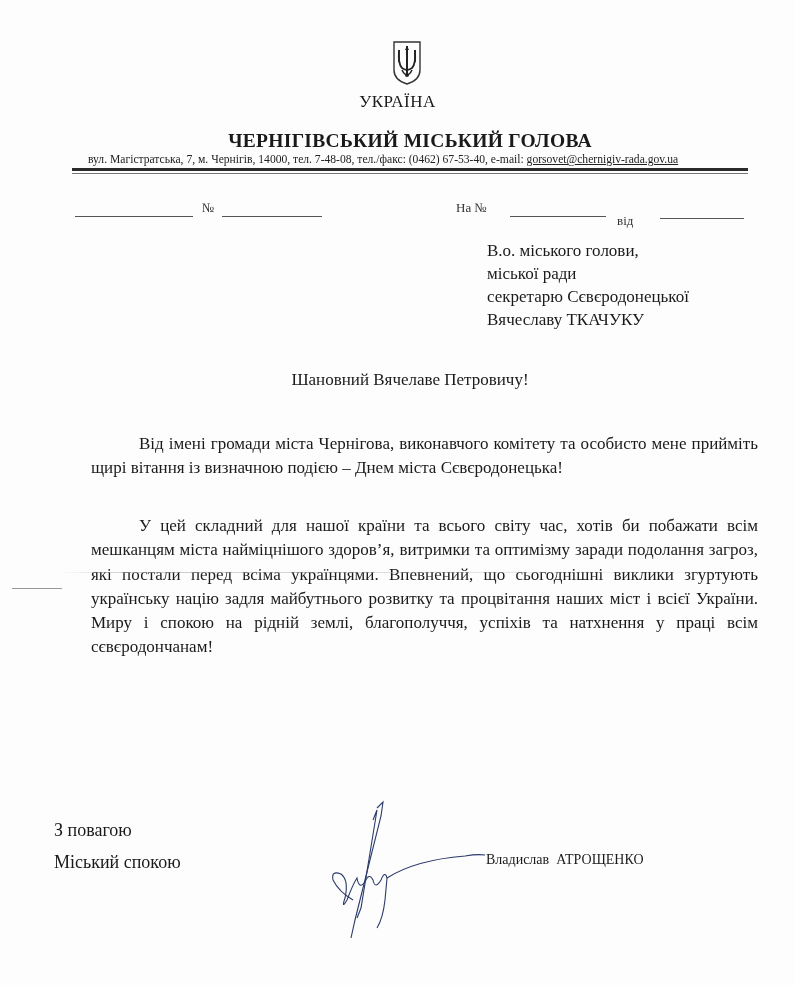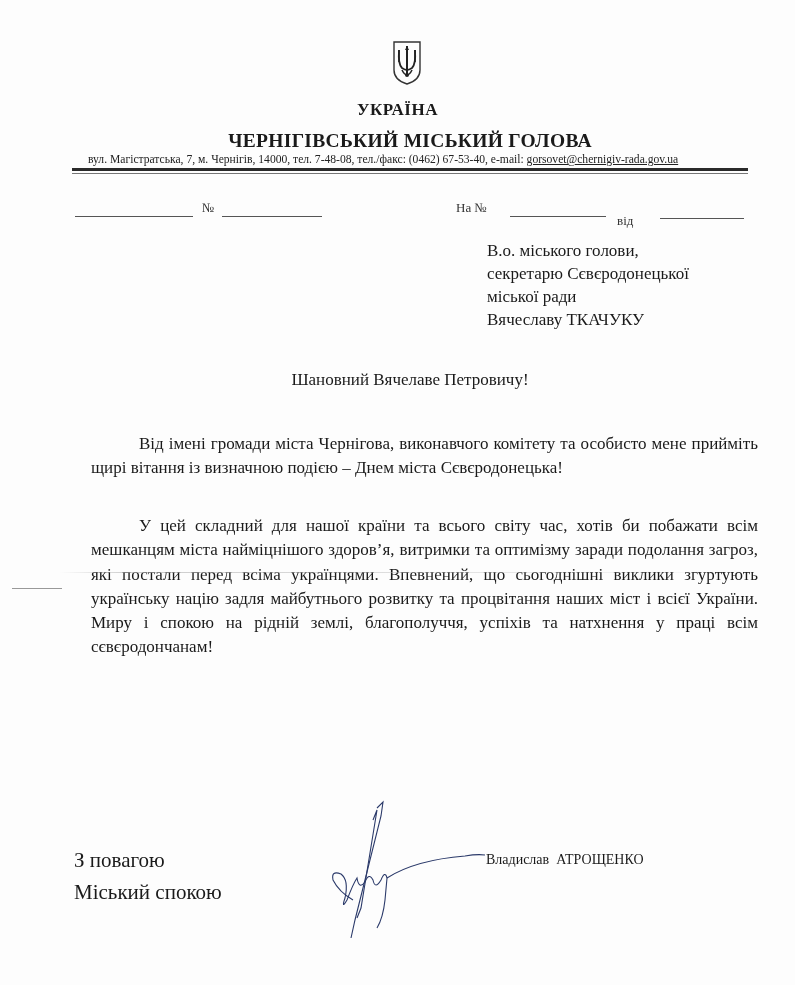--- a/index.html
+++ b/index.html
@@ -25,23 +25,23 @@
     .emblem {
       position: absolute;
       left: 392px;
       top: 40px;
       width: 30px;
       height: 46px;
     }
     .hdr-country {
       position: absolute;
       left: 0; width: 795px;
-      top: 100px;
+      top: 92px;
       text-align: center;
-      font-weight: bold;
+      font-weight: normal;
       font-size: 17px;
       letter-spacing: 0.5px;
     }
     .hdr-office {
       position: absolute;
       left: 0; width: 820px;
       top: 130px;
       text-align: center;
       font-weight: bold;
       font-size: 19.5px;
@@ -122,23 +122,22 @@
     .scan-artifact-2 {
       position: absolute;
       left: 12px;
       top: 588px;
       width: 50px;
       height: 1px;
       background: #999;
     }
     .closing {
       position: absolute;
-      left: 74px;
-      font-size: 21px;
-      margin-top: 28px;
+      left: 54px;
+      font-size: 18px;
     }
     .closing-1 { top: 820px; }
     .closing-2 { top: 852px; }
     .signer {
       position: absolute;
       left: 486px;
       top: 852px;
       font-size: 14px;
       white-space: pre;
     }
@@ -175,22 +174,22 @@
   <div class="ref-line" style="left:75px; top:216px; width:118px;"></div>
   <div class="ref-label" style="left:202px; top:200px;">№</div>
   <div class="ref-line" style="left:222px; top:216px; width:100px;"></div>
   <div class="ref-label" style="left:456px; top:200px;text-align:right;">На №</div>
   <div class="ref-line" style="left:510px; top:216px; width:96px;"></div>
   <div class="ref-label" style="left:617px; top:213px;">від</div>
   <div class="ref-line" style="left:660px; top:218px; width:84px;"></div>
 
   <div class="addressee">
     <div>В.о. міського голови,</div>
+    <div>міської ради</div>
     <div>секретарю Сєвєродонецької</div>
-    <div>міської ради</div>
     <div>Вячеславу ТКАЧУКУ</div>
   </div>
 
   <div class="salutation">Шановний Вячелаве Петровичу!</div>
 
   <div class="para p1">Від імені громади міста Чернігова, виконавчого комітету та особисто мене прийміть щирі вітання із визначною подією – Днем міста Сєвєродонецька!</div>
   <div class="para p2">У цей складний для нашої країни та всього світу час, хотів би побажати всім мешканцям міста найміцнішого здоров’я, витримки та оптимізму заради подолання загроз, які постали перед всіма українцями. Впевнений, що сьогоднішні виклики згуртують українську націю задля майбутнього розвитку та процвітання наших міст і всієї України. Миру і спокою на рідній землі, благополуччя, успіхів та натхнення у праці всім сєвєродончанам!</div>
 
   <div class="scan-artifact-1"></div>
   <div class="scan-artifact-2"></div>

